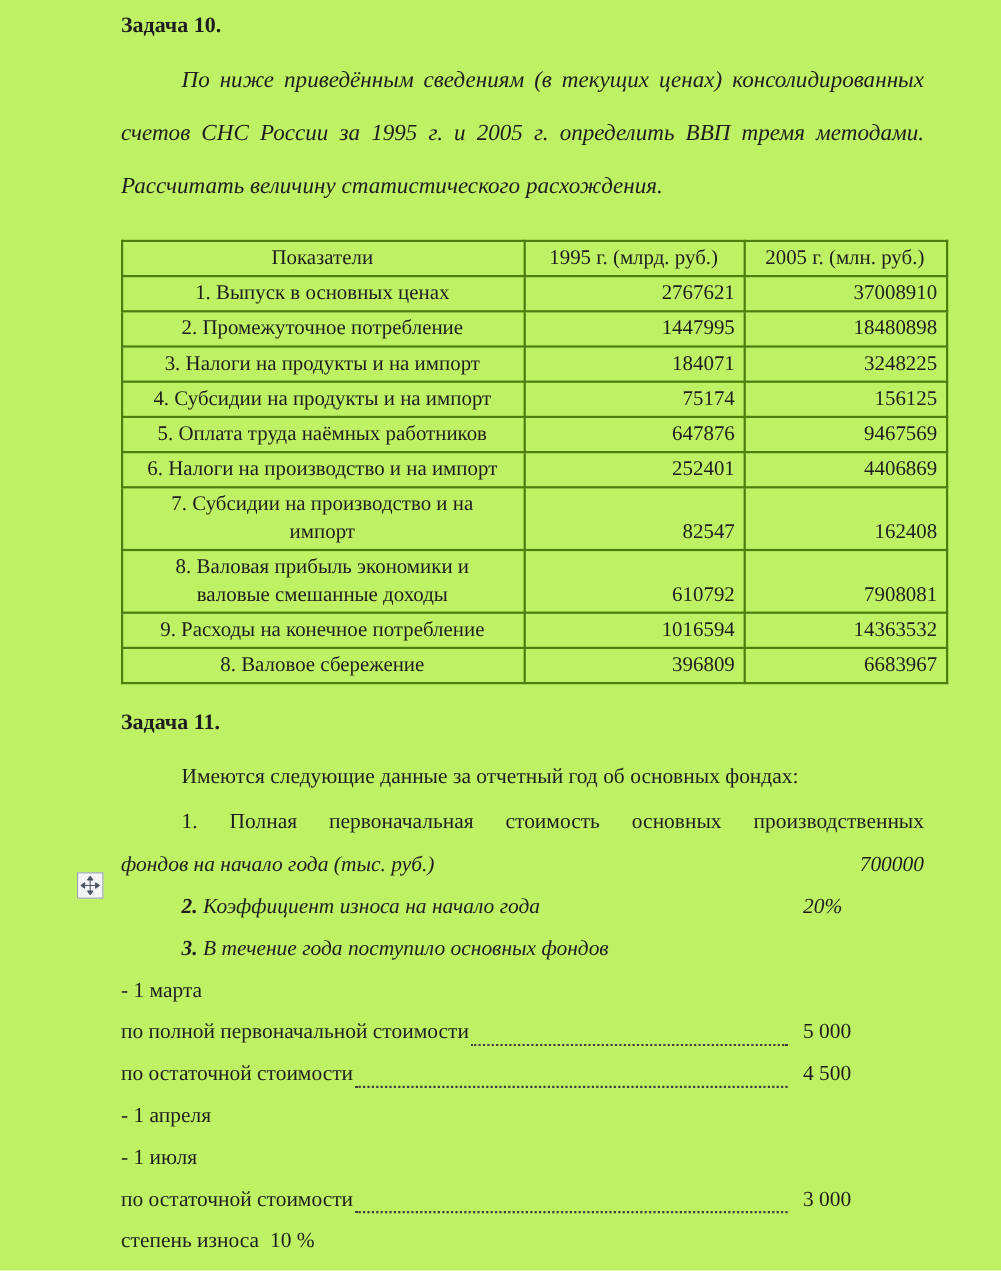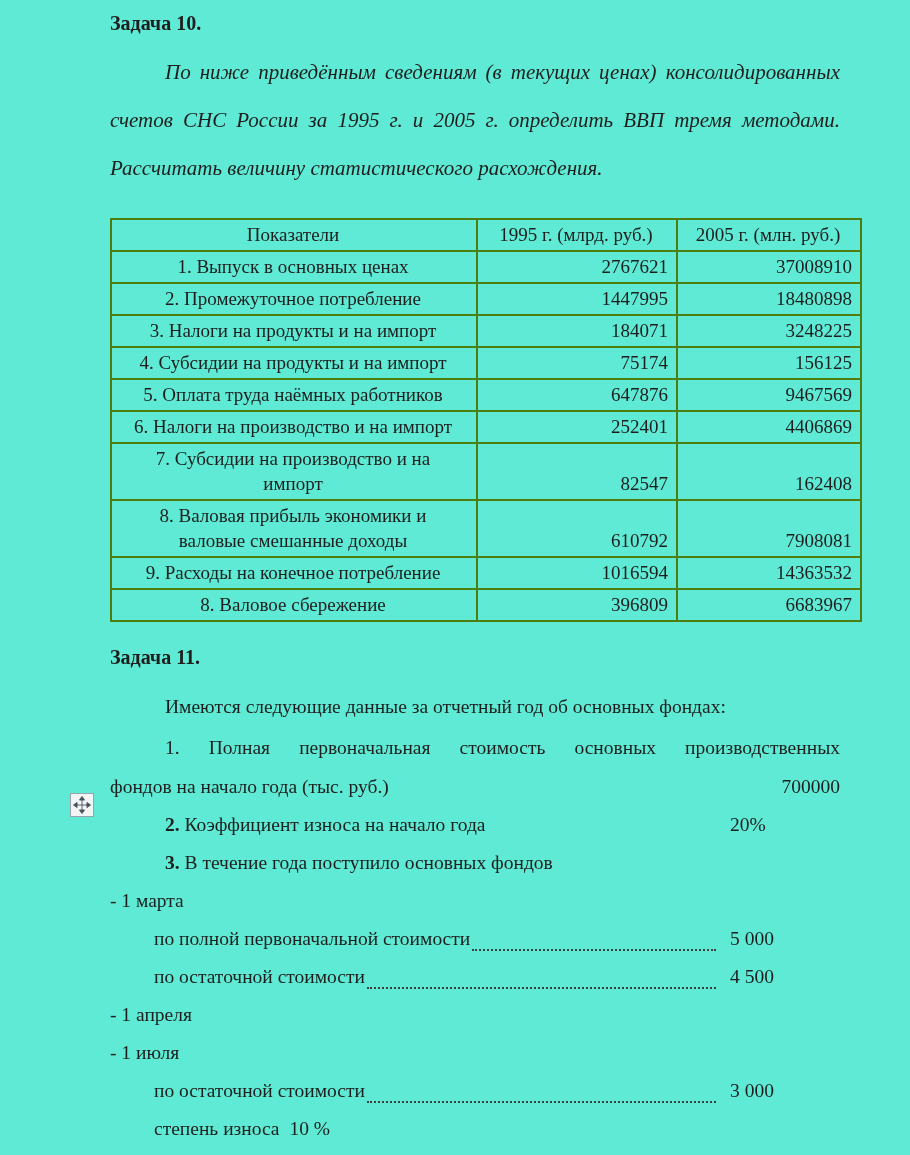--- a/index.html
+++ b/index.html
@@ -4,21 +4,21 @@
 <style>
   html, body {
     margin: 0;
     padding: 0;
     background: #ffffff;
   }
   .page {
     position: relative;
     width: 910px;
     height: 1155px;
-    background: #5eead4;
+    background: #bef264;
     font-family: "Liberation Serif", "DejaVu Serif", serif;
     color: #1e1e1e;
     overflow: hidden;
   }
   .content {
     position: absolute;
     left: 110px;
     top: 0;
     width: 730px;
   }
@@ -71,39 +71,40 @@
     line-height: 40px;
     text-indent: 55px;
     text-align: justify;
     text-align-last: justify;
   }
   .flex-line {
     display: flex;
     align-items: baseline;
     font-size: 19.5px;
     line-height: 38px;
+    font-style: italic;
   }
   .flex-line .grow { flex: 1; }
   .num-bold { font-weight: bold; }
   .indented { padding-left: 55px; }
   .value-right { white-space: nowrap; }
   .value-col {
     width: 110px;
     flex: 0 0 110px;
     padding-left: 10px;
     white-space: nowrap;
   }
   .entry-line {
     display: flex;
     align-items: baseline;
     font-size: 19.5px;
     line-height: 38px;
   }
   .entry-date { line-height: 38px; font-size: 19.5px; }
-  .leader-label { white-space: nowrap; margin-left: 44px; }
+  .leader-label { white-space: nowrap; }
   .leader-dots {
     flex: 1;
     align-self: flex-end;
     border-bottom: 2.5px dotted #3d3d3d;
     margin: 0 4px 7px 2px;
     min-width: 30px;
   }
   
   .move-handle {
     position: absolute;

